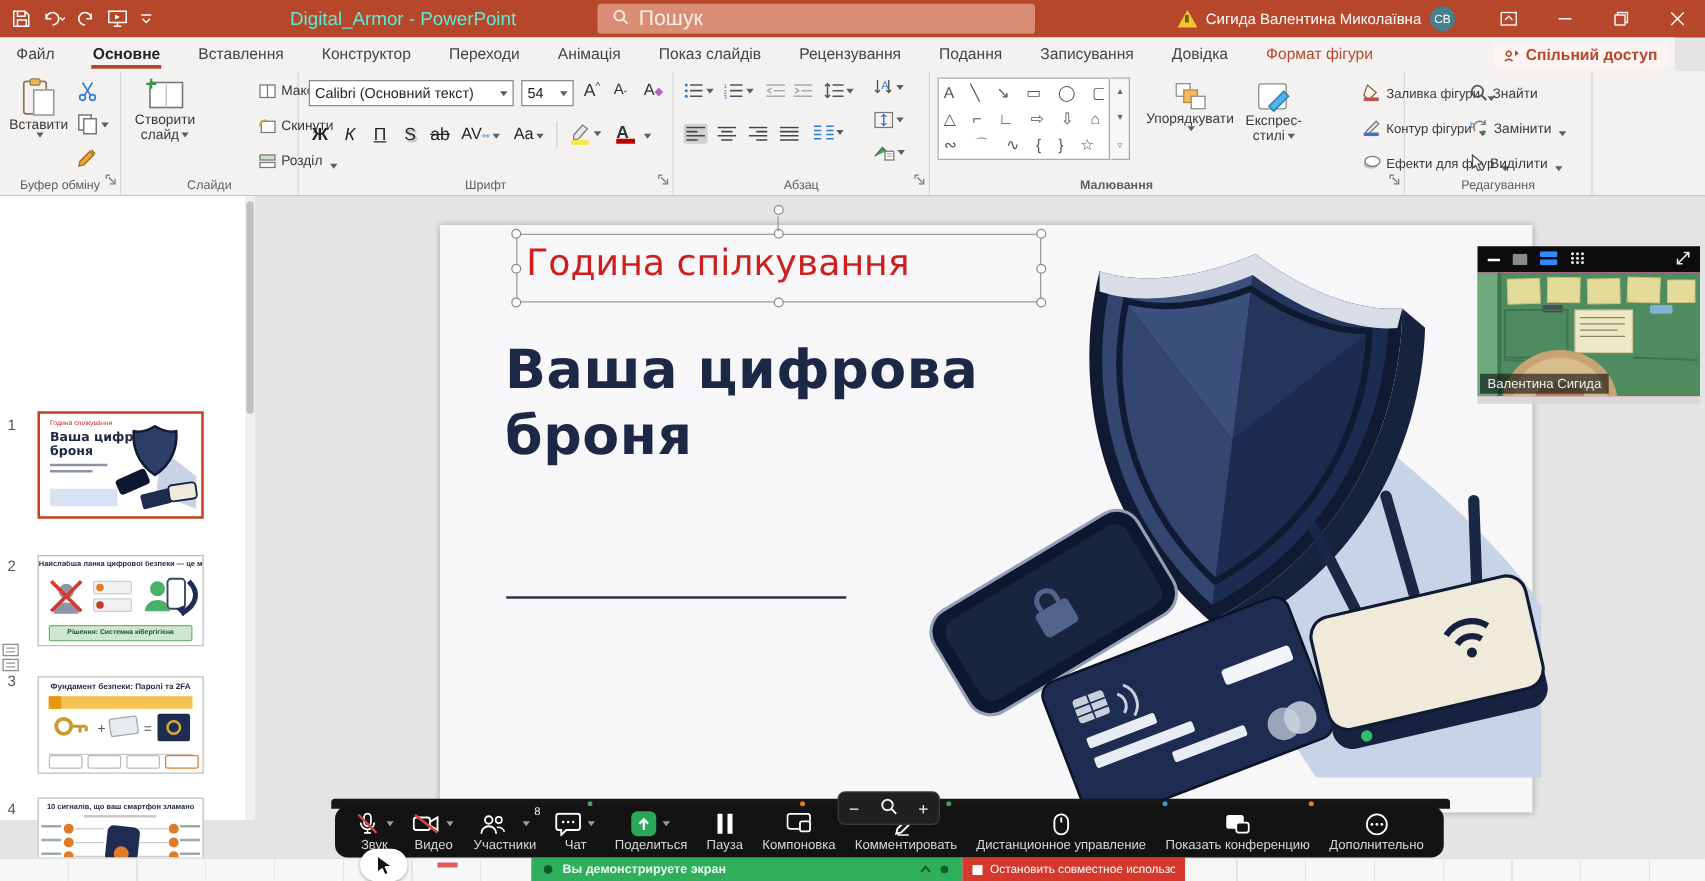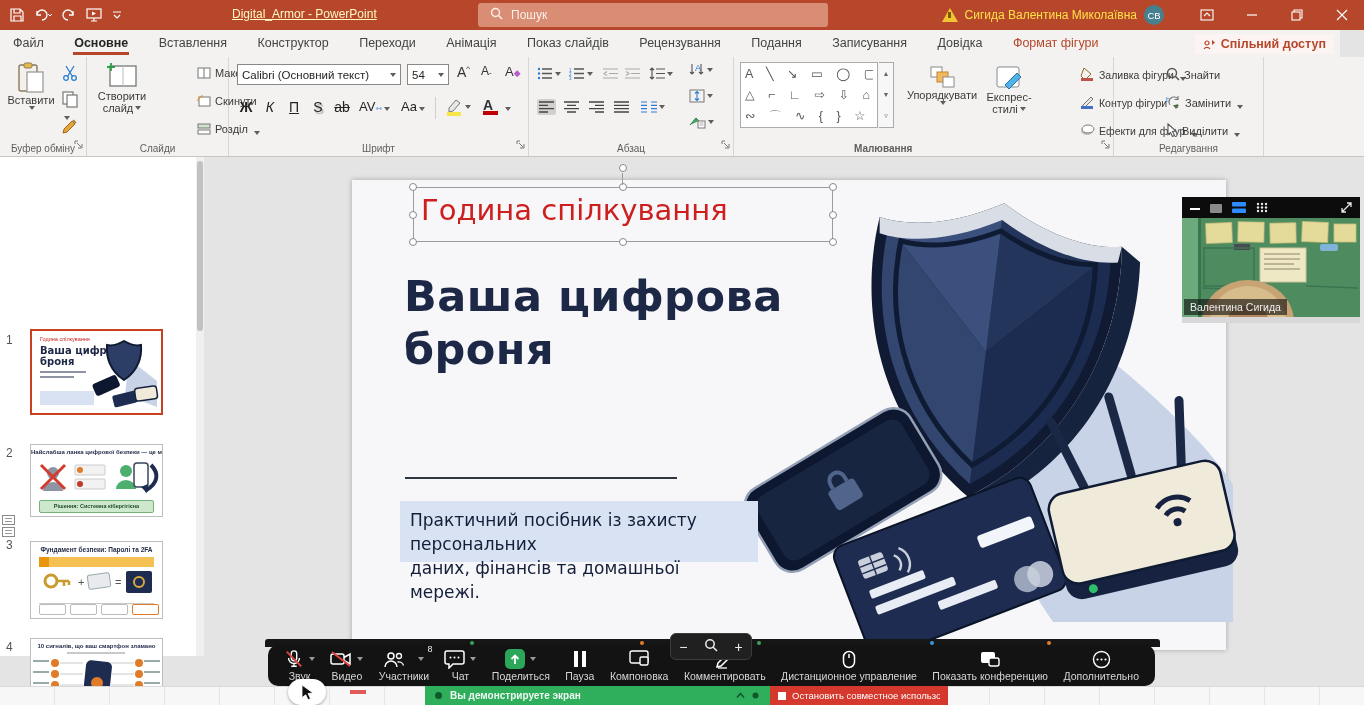--- a/index.html
+++ b/index.html
@@ -3,25 +3,25 @@
 <meta charset="utf-8">
 <style>
   html,body{margin:0;padding:0;background:#888;}
   #app{position:relative;width:1364px;height:705px;background:#E4E4E4;overflow:hidden;
        font-family:"Liberation Sans",sans-serif;-webkit-font-smoothing:antialiased;}
   .abs{position:absolute;}
   
   #titlebar{position:absolute;left:0;top:0;width:1364px;height:30px;background:#B7472A;display:flex;align-items:center;color:#fff;}
   .qat{display:flex;align-items:center;gap:10px;padding-left:10px;}
   .qat svg{display:block;}
-  #tb-title{position:absolute;left:232px;top:7px;font-size:12px;color:#fef9c3;text-decoration:underline;}
+  #tb-title{position:absolute;left:232px;top:7px;font-size:15px;color:#5eead4;}
   #tb-search{position:absolute;left:478px;top:3px;width:350px;height:24px;background:#D88D74;border-radius:3px;display:flex;align-items:center;gap:8px;padding-left:12px;box-sizing:border-box;}
-  #tb-search span{font-size:12px;color:#FDF0EA;}
+  #tb-search span{font-size:17px;color:#FDF0EA;}
   #tb-user{position:absolute;right:200px;top:0;height:30px;display:flex;align-items:center;gap:7px;}
-  #tb-user .uname{font-size:12px;color:#fde047;}
+  #tb-user .uname{font-size:12px;color:#ffffff;}
   .avatar{width:20px;height:20px;border-radius:50%;background:#46808F;color:#fff;font-size:9.5px;display:flex;align-items:center;justify-content:center;}
   .warn-tri{width:0;height:0;border-left:8px solid transparent;border-right:8px solid transparent;border-bottom:14px solid #F3C431;position:relative;}
   .warn-tri:after{content:"";position:absolute;left:-1.5px;top:4px;width:3px;height:6px;background:#7a5b00;}
   #win-controls{position:absolute;right:0;top:0;height:30px;display:flex;}
   .winbtn{width:45px;height:30px;display:flex;align-items:center;justify-content:center;}
   
   #tabsrow{position:absolute;left:0;top:30px;width:1340px;height:27px;background:#F3F2F1;}
   .tab{position:relative;display:inline-block;padding:6px 13px 5px;font-size:12.5px;color:#444;cursor:default;}
   .tab.active{font-weight:bold;color:#252423;}
   .tab.active:after{content:"";position:absolute;left:12px;right:12px;bottom:0;height:3px;background:#B7472A;}
@@ -182,21 +182,21 @@
           <circle cx="4" cy="5" r="2" fill="none" stroke="#B7472A" stroke-width="1.2"></circle>
           <path d="M1,11 a3.5,3.5 0 0 1 6,0" fill="none" stroke="#B7472A" stroke-width="1.2"></path>
           <path d="M9,2 l3,2.5 -3,2.5 v-5" fill="#B7472A"></path>
         </svg>
       <span>Спільний доступ</span>
     </span>
   </div>
 
   <div id="ribbon">
 
-    <div class="rgroup" style="width:87px;">
+    <div class="rgroup" style="width:97px;">
       <div class="rbtn" style="left:8px;top:5px;width:46px;">
         <svg width="28" height="32" viewBox="0 0 28 32">
             <rect x="2" y="3" width="18" height="26" rx="2" fill="#F4F1EC" stroke="#8A7A5C" stroke-width="1.4"></rect>
             <rect x="7" y="1" width="8" height="5" rx="1.5" fill="#E8B94A" stroke="#8A7A5C"></rect>
             <rect x="10" y="10" width="16" height="20" fill="#fff" stroke="#9E9C99" stroke-width="1.3"></rect>
           </svg>
         <span>Вставити</span>
           <span class="chev"></span>
       </div>
       <span class="abs" style="left:62px;top:8px;"><svg width="17" height="17" viewBox="0 0 17 17">
@@ -612,24 +612,20 @@
   <span class="abs" style="left:622px;top:173px;width:1.4px;height:12px;background:#9B9B9B;"></span>
   <span class="hdl" style="left:619px;top:164px;"></span>
   <div id="kicker-text">Година спілкування</div>
   <div id="slide-title">
     <div>Ваша цифрова</div>
     <div>броня</div>
   </div>
   <div id="slide-sub">
   </div>
   <div id="slide-divider"></div>
-  <div id="slide-note">
-    <div>Практичний посібник із захисту персональних</div>
-    <div>даних, фінансів та домашньої мережі.</div>
-  </div>
 
   <div id="webcam">
     <div id="webcam-header">
       <span><svg width="10" height="8" viewBox="0 0 10 8">
             <line x1="0" y1="4" x2="10" y2="4" stroke="#fff" stroke-width="2"></line>
           </svg></span>
       <span><svg width="12" height="9" viewBox="0 0 12 9">
             <rect x="0" y="0" width="12" height="9" rx="1" fill="#8a8a8a"></rect>
           </svg></span>
       <span><svg width="14" height="11" viewBox="0 0 14 11">

